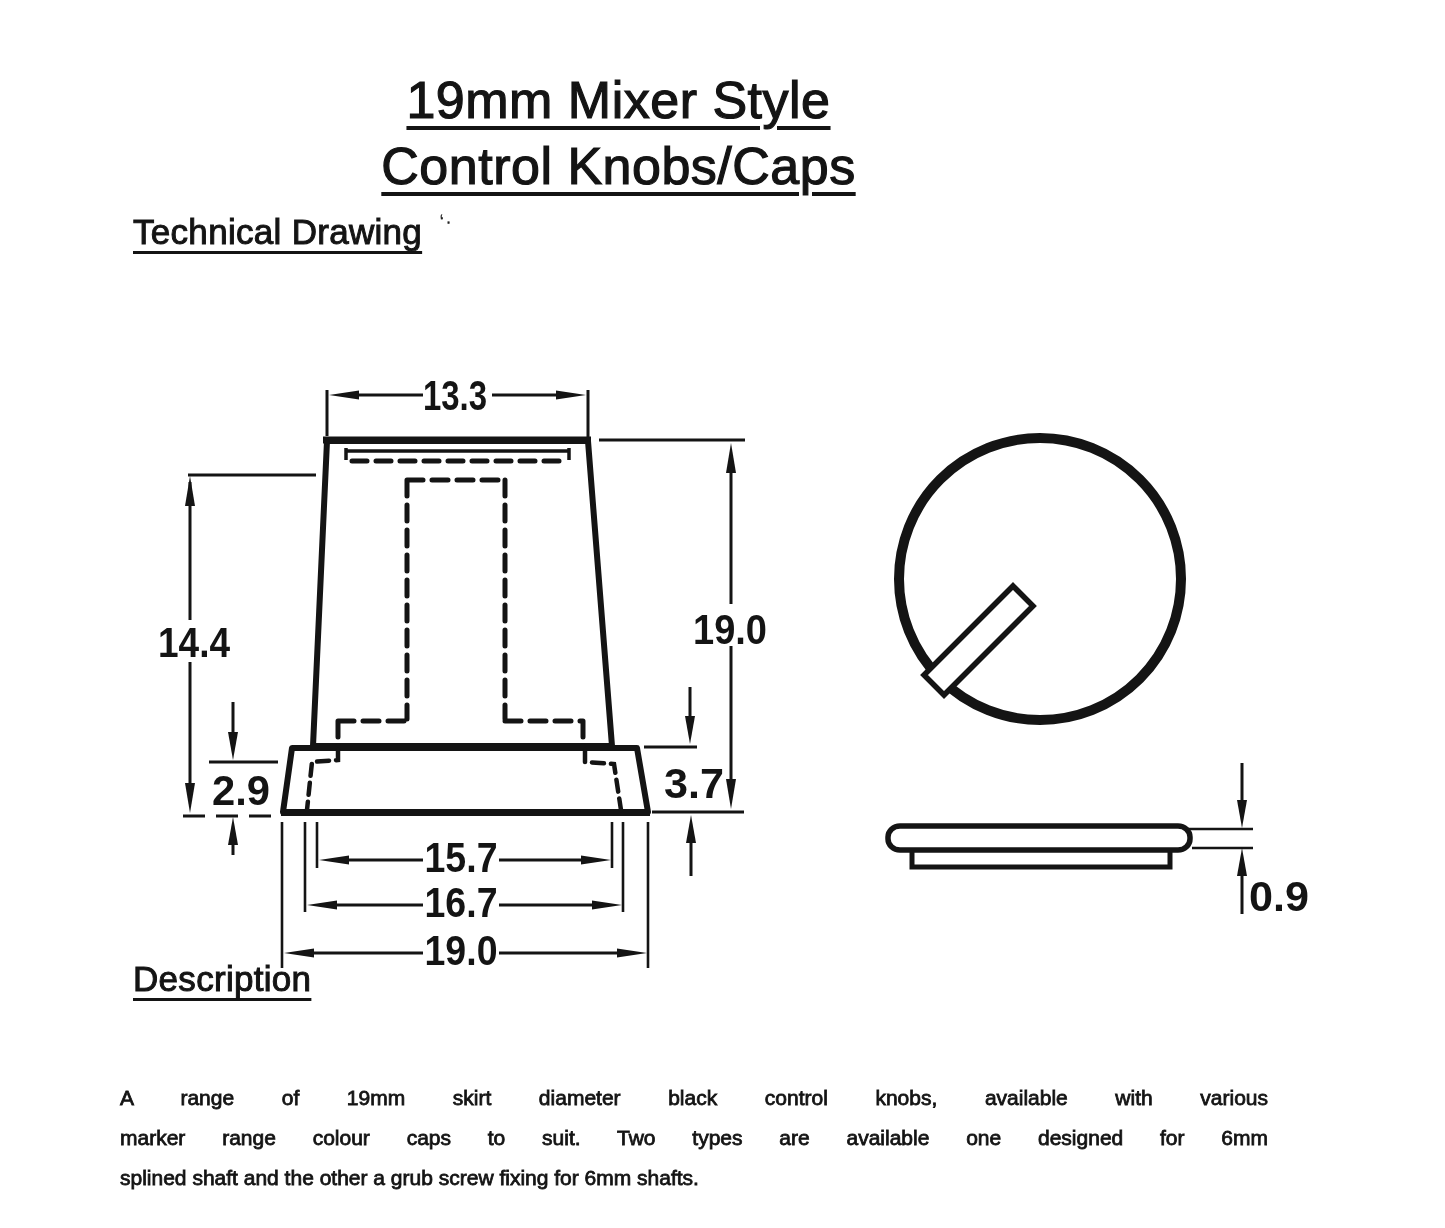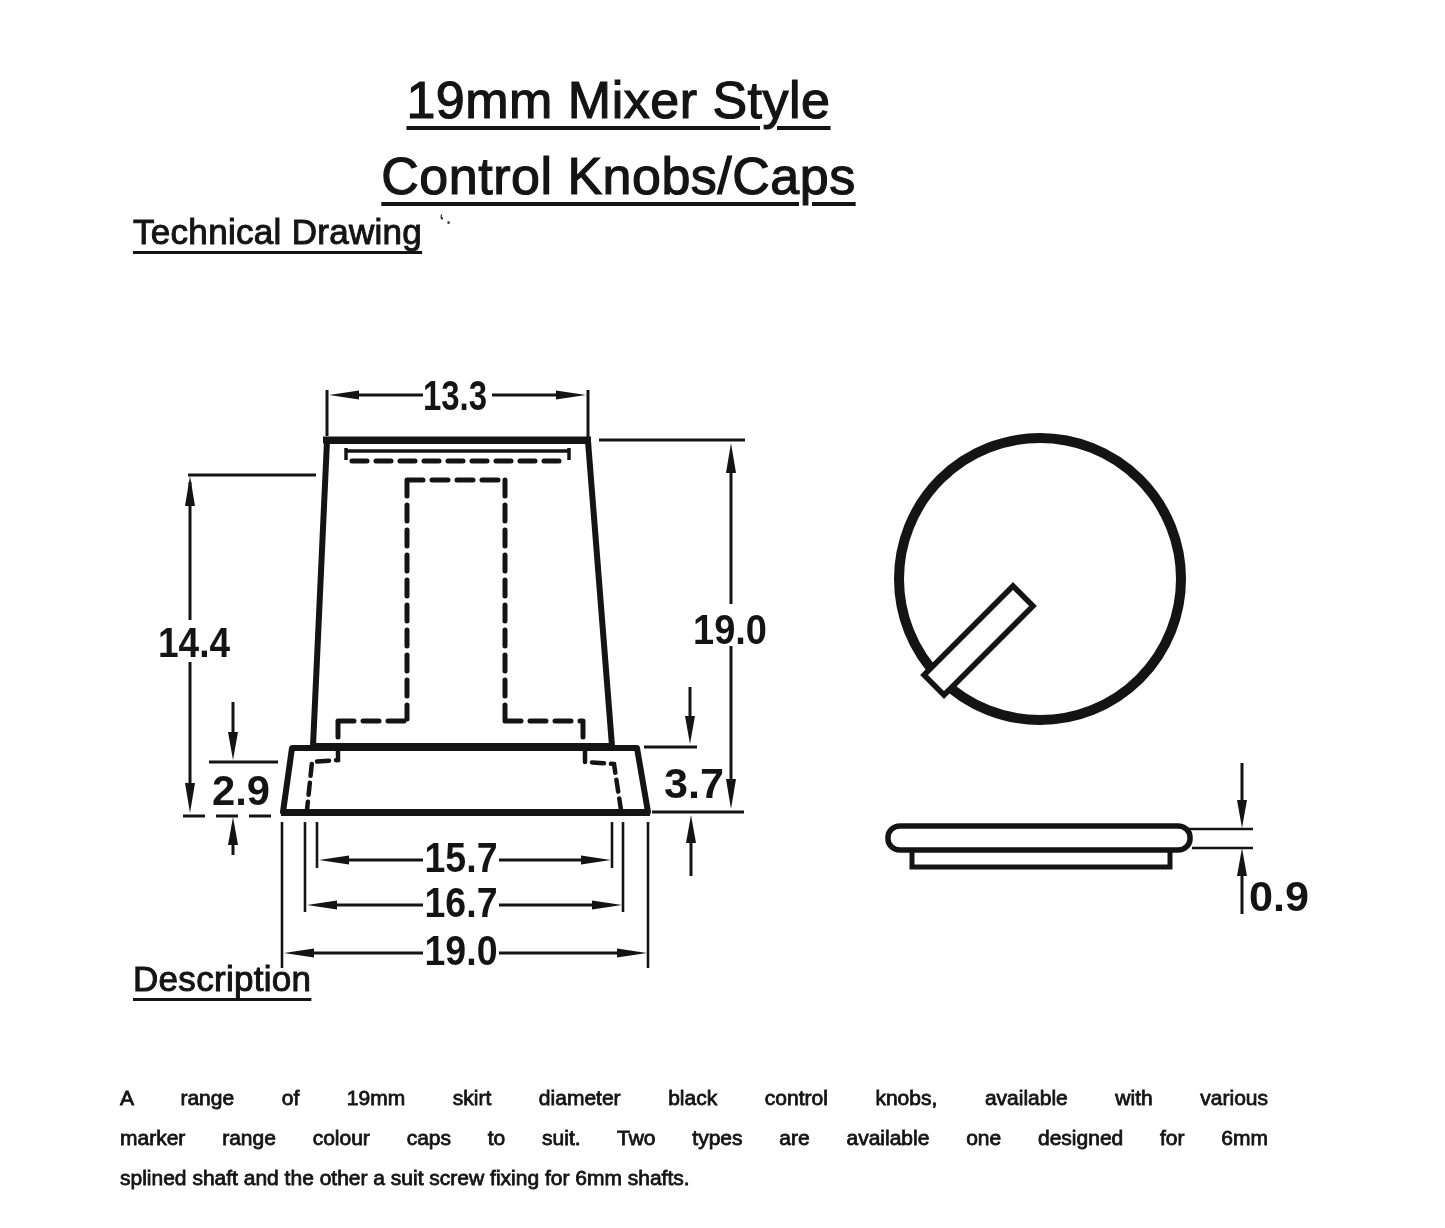--- a/index.html
+++ b/index.html
@@ -37,21 +37,21 @@
   }
   svg .ln{stroke:#141414;fill:none;}
   svg .thin{stroke-width:3;}
   svg .xthin{stroke-width:2.6;}
   svg .arrow{fill:#141414;stroke:none;}
 </style>
 </head>
 <body>
 
 <div class="abs title-line" style="top:70px;">19mm Mixer Style</div>
-<div class="abs title-line" style="top:146px;">Control Knobs/Caps</div>
+<div class="abs title-line" style="top:136px;">Control Knobs/Caps</div>
 
 <div class="abs section-heading" style="left:133px;top:212px;">Technical Drawing</div>
 <div class="abs stray" style="left:440px;top:209px;">‘·</div>
 
 <svg class="abs" style="left:0;top:0;" width="1445" height="1228" viewBox="0 0 1445 1228">
 
   <g>
     <polygon class="ln" stroke-width="6" stroke-linejoin="round" points="327,441 588,441 612,746 313,746"></polygon>
     <path class="ln" stroke-width="7" d="M323,440 H591"></path>
     <path class="ln" stroke-width="3.5" d="M346,448 V460 M346,451 H569 M569,448 V460"></path>
@@ -137,13 +137,13 @@
     <polygon class="arrow" points="1242,828 1237,800 1247,800"></polygon>
     <polygon class="arrow" points="1242,848 1237,876 1247,876"></polygon>
     <text class="dim" x="1249" y="911" text-anchor="start" textLength="60" lengthAdjust="spacingAndGlyphs">0.9</text>
   </g>
 </svg>
 
 <div class="abs section-heading" style="left:133px;top:959px;">Description</div>
 
 <div class="abs para-line justified" style="top:1078px;">A range of 19mm skirt diameter black control knobs, available with various</div>
 <div class="abs para-line justified" style="top:1118px;">marker range colour caps to suit. Two types are available one designed for 6mm</div>
-<div class="abs para-line" style="top:1158px;">splined shaft and the other a suit screw fixing for 6mm shafts.</div>
+<div class="abs para-line" style="top:1158px;">splined shaft and the other a grub screw fixing for 6mm shafts.</div>
 
 </body></html>

